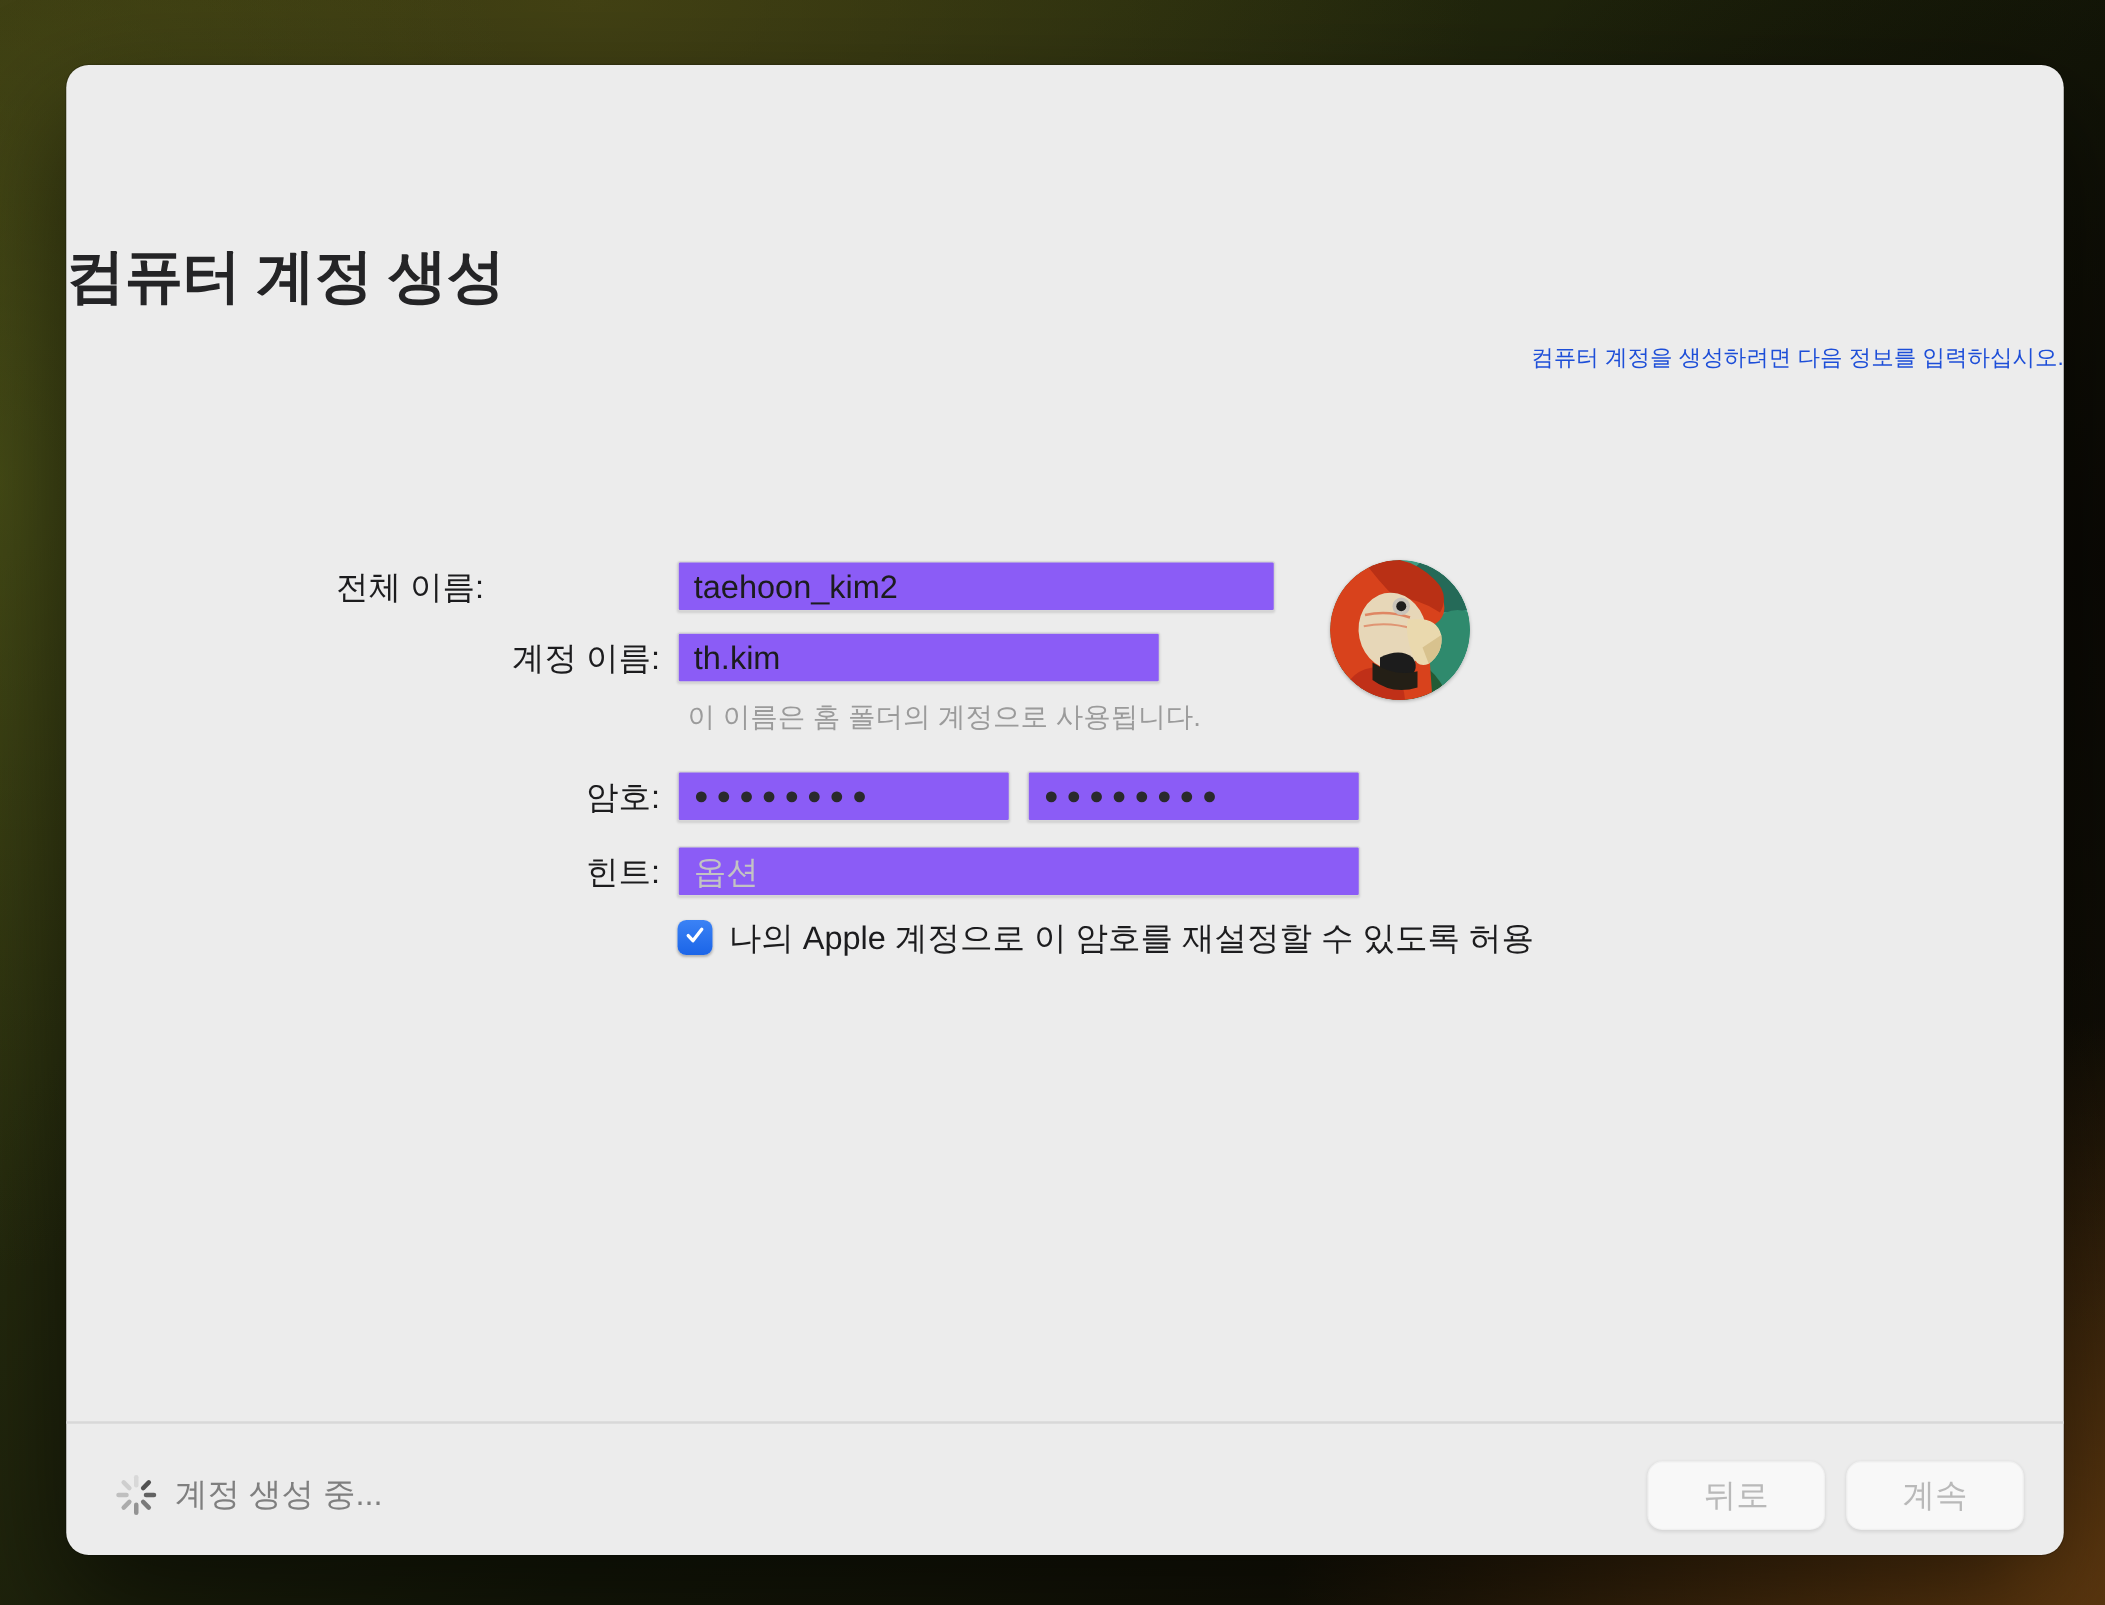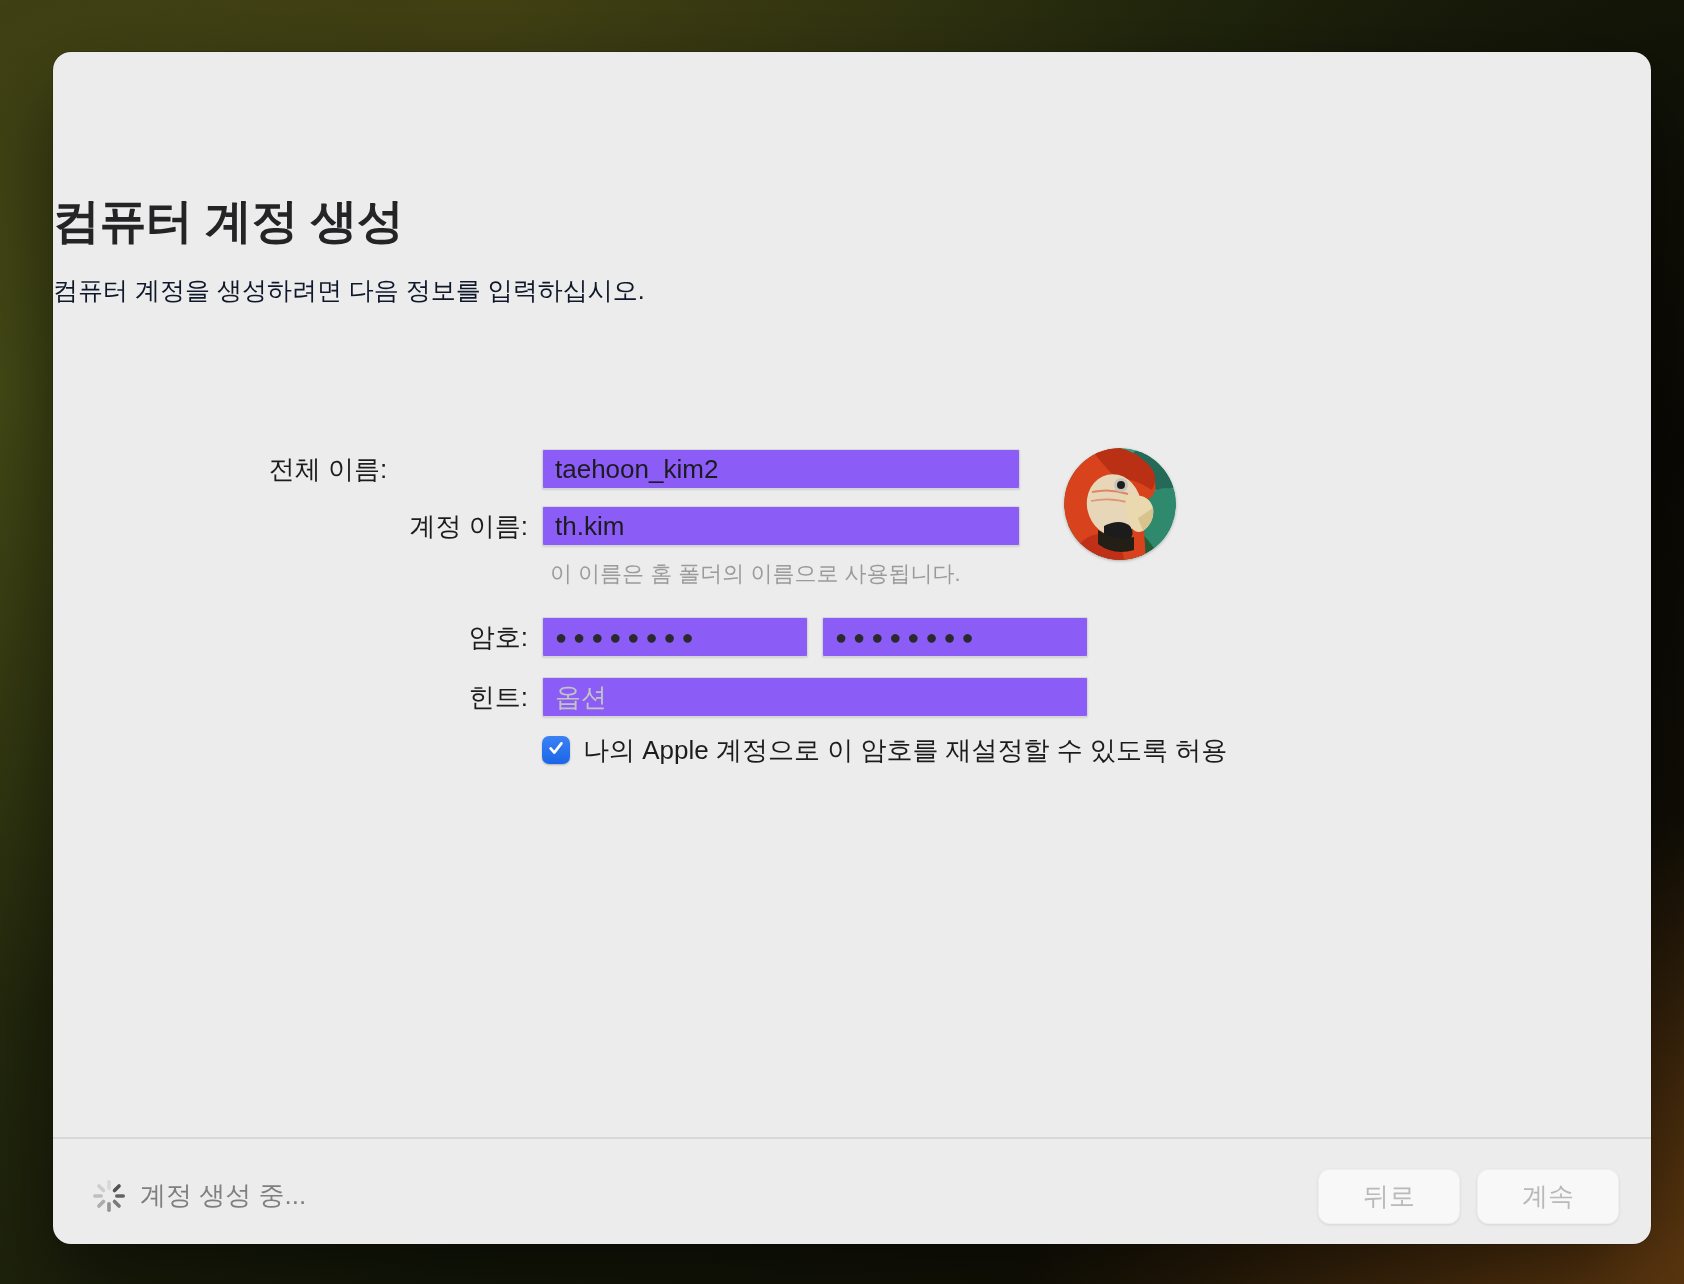--- a/index.html
+++ b/index.html
@@ -18,21 +18,21 @@
     background:#ececec; border-radius:18px;
     box-shadow: 0 40px 90px rgba(0,0,0,0.55), 0 0 0 1px rgba(0,0,0,0.15);
   }
   .page-title {
     position:absolute; left:0; top:138px; width:100%;
     font-size:47px; font-weight:700; color:#242426;
     letter-spacing:-0.5px;
   }
   .page-subtitle {
     position:absolute; left:0; top:222px; width:100%;
-    text-align:left; font-size:25px; color:#0f172a;
+    text-align:right; font-size:18px; color:#1d4ed8;
   }
   .form-label {
     position:absolute; width:400px; text-align:right;
     font-size:26px; color:#1c1c1e; line-height:40px;
   }
   .field {
     position:absolute; height:40px; background:#8b5cf6;
     border:1px solid #d6d6d6; border-radius:2px;
     box-shadow:0 1px 2px rgba(0,0,0,0.12);
     font-family:"Liberation Sans","DejaVu Sans",sans-serif;
@@ -87,22 +87,22 @@
 
 <div class="window">
 
   <div class="page-title">컴퓨터 계정 생성</div>
   <div class="page-subtitle">컴퓨터 계정을 생성하려면 다음 정보를 입력하십시오.</div>
 
   <div class="form-label" style="left:75px; top:397px;text-align:center;">전체 이름:</div>
   <input class="field" style="left: 489px; top: 397px; width: 478px;" type="text" value="taehoon_kim2">
 
   <div class="form-label" style="left:75px; top:454px;">계정 이름:</div>
-  <input class="field" style="left: 489px; top: 454px; width: 478px;" type="text" value="th.kim">
-  <div class="helper-text">이 이름은 홈 폴더의 이름으로 사용됩니다.</div>
+  <input class="field" style="left: 489px; top: 454px; width: 386px;" type="text" value="th.kim">
+  <div class="helper-text">이 이름은 홈 폴더의 계정으로 사용됩니다.</div>
 
   <div class="form-label" style="left:75px; top:565px;">암호:</div>
   <input class="field password" style="left: 489px; top: 565px; width: 266px;" type="text" value="●●●●●●●●">
   <input class="field password" style="left: 769px; top: 565px; width: 266px;" type="text" value="●●●●●●●●">
 
   <div class="form-label" style="left:75px; top:625px;">힌트:</div>
   <input class="field" style="left: 489px; top: 625px; width: 546px;" type="text" placeholder="옵션">
 
   <div class="checkbox">
     <span>

